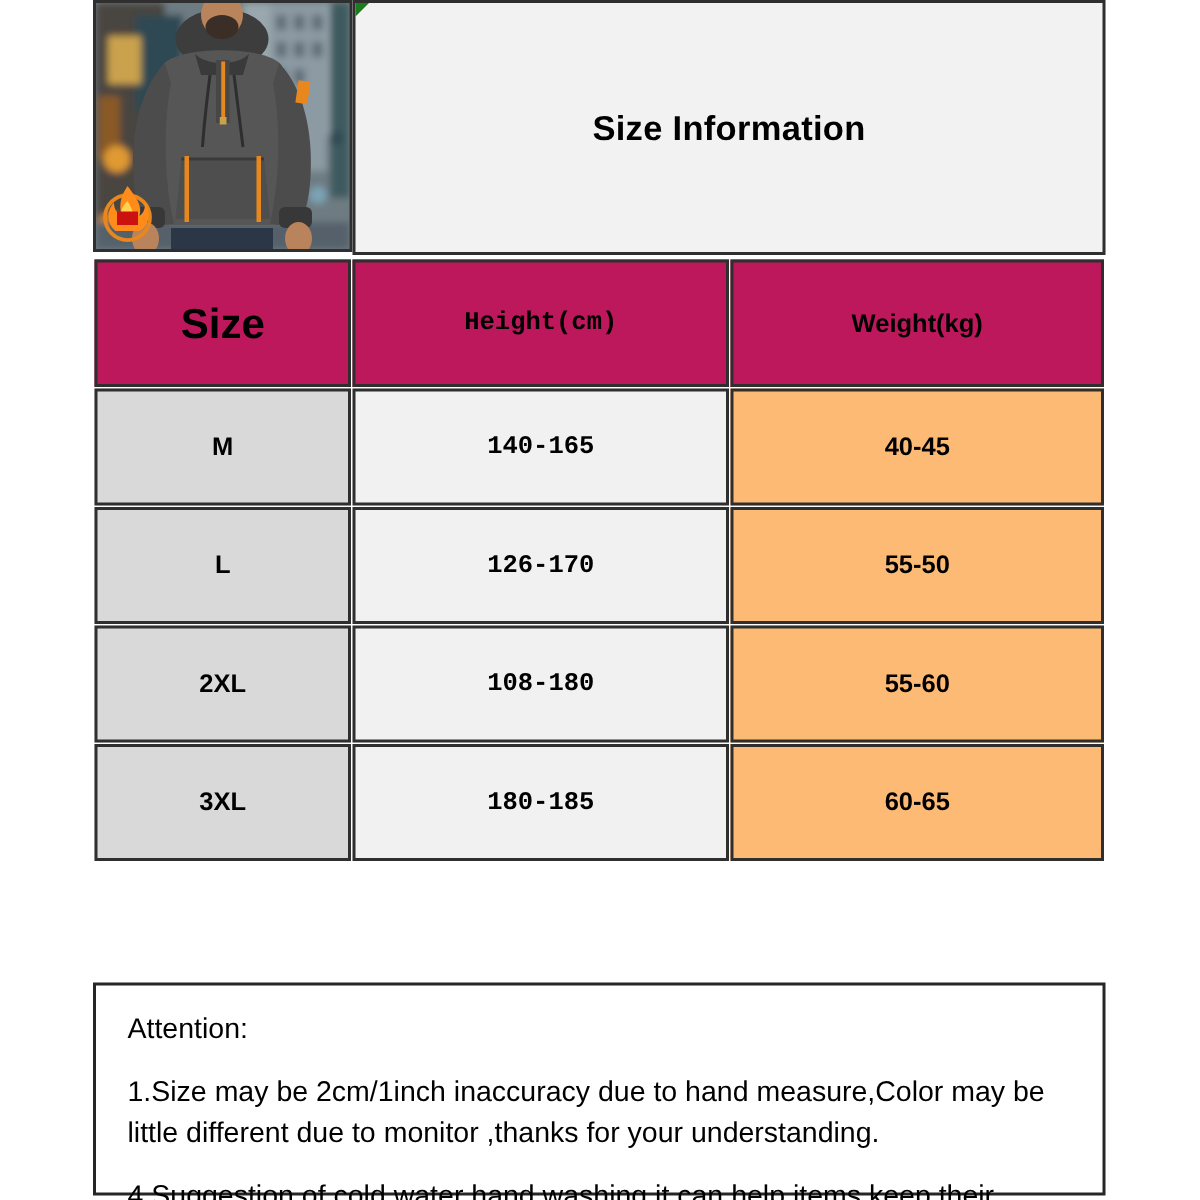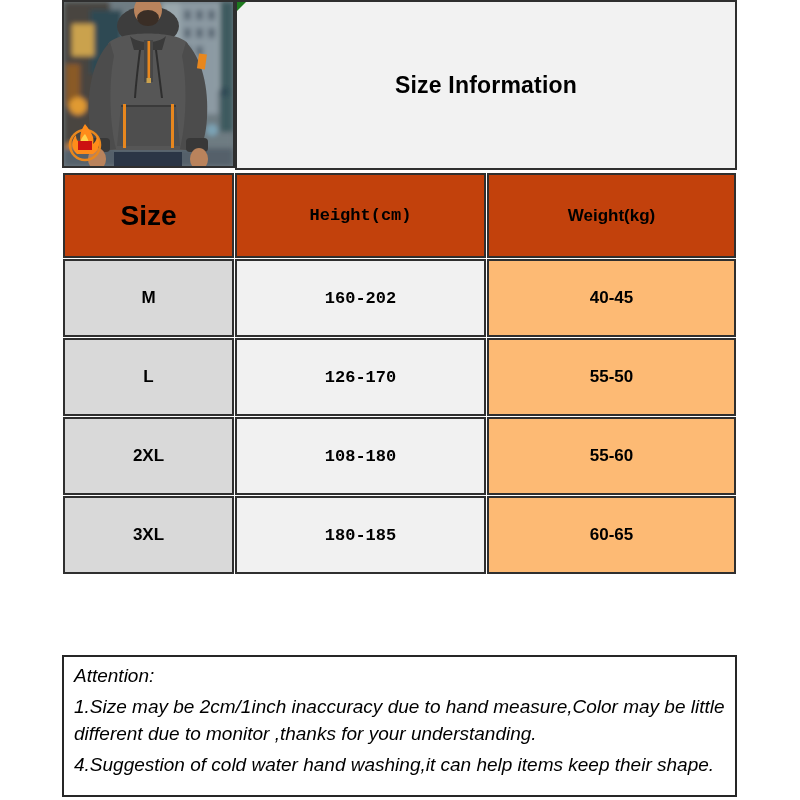--- a/index.html
+++ b/index.html
@@ -62,37 +62,37 @@
   table.size-table td {
     border: 2px solid #2f2f2f;
     text-align: center;
     vertical-align: middle;
     font-weight: bold;
     padding: 0;
   }
   td.col-size   { width: 167px; background: #d9d9d9; }
   td.col-height { width: 247px; background: #f1f1f1; font-family: Liberation Mono, monospace; }
   td.col-weight { background: #fdba74; }
-  tr.head-row td { background: #c2410c; height: 81px; font-size: 17px; }
+  tr.head-row td { background: #be185d; height: 81px; font-size: 17px; }
   tr.head-row td.col-size { font-size: 28px; }
   tr.data-row td { height: 74px; font-size: 17px; }
 
   
   .attention-box {
     position: absolute;
     left: 62px; top: 655px;
     width: 675px; height: 142px;
     box-sizing: border-box;
     background: #ffffff;
     border: 2px solid #262626;
     padding: 2px 6px;
     font-size: 19px;
     line-height: 1.42;
   }
-  .attention-box p { margin: 4px; font-style: italic; }
+  .attention-box p { margin: 15px; }
 </style>
 </head>
 <body>
 
 <div class="page">
 
   <div class="top-row">
 
     <div class="image-cell" aria-label="Man wearing a dark grey hoodie with orange zipper details walking on a city street, flame brand badge at lower left">
       <svg width="169" height="164" viewBox="0 0 169 164">
@@ -169,21 +169,21 @@
 
   <table class="size-table">
     <tbody>
       <tr class="head-row">
         <td class="col-size">Size</td>
         <td class="col-height">Height(cm)</td>
         <td class="col-weight">Weight(kg)</td>
       </tr>
       <tr class="data-row">
         <td class="col-size">M</td>
-        <td class="col-height">160-202</td>
+        <td class="col-height">140-165</td>
         <td class="col-weight">40-45</td>
       </tr>
       <tr class="data-row">
         <td class="col-size">L</td>
         <td class="col-height">126-170</td>
         <td class="col-weight">55-50</td>
       </tr>
       <tr class="data-row">
         <td class="col-size">2XL</td>
         <td class="col-height">108-180</td>

